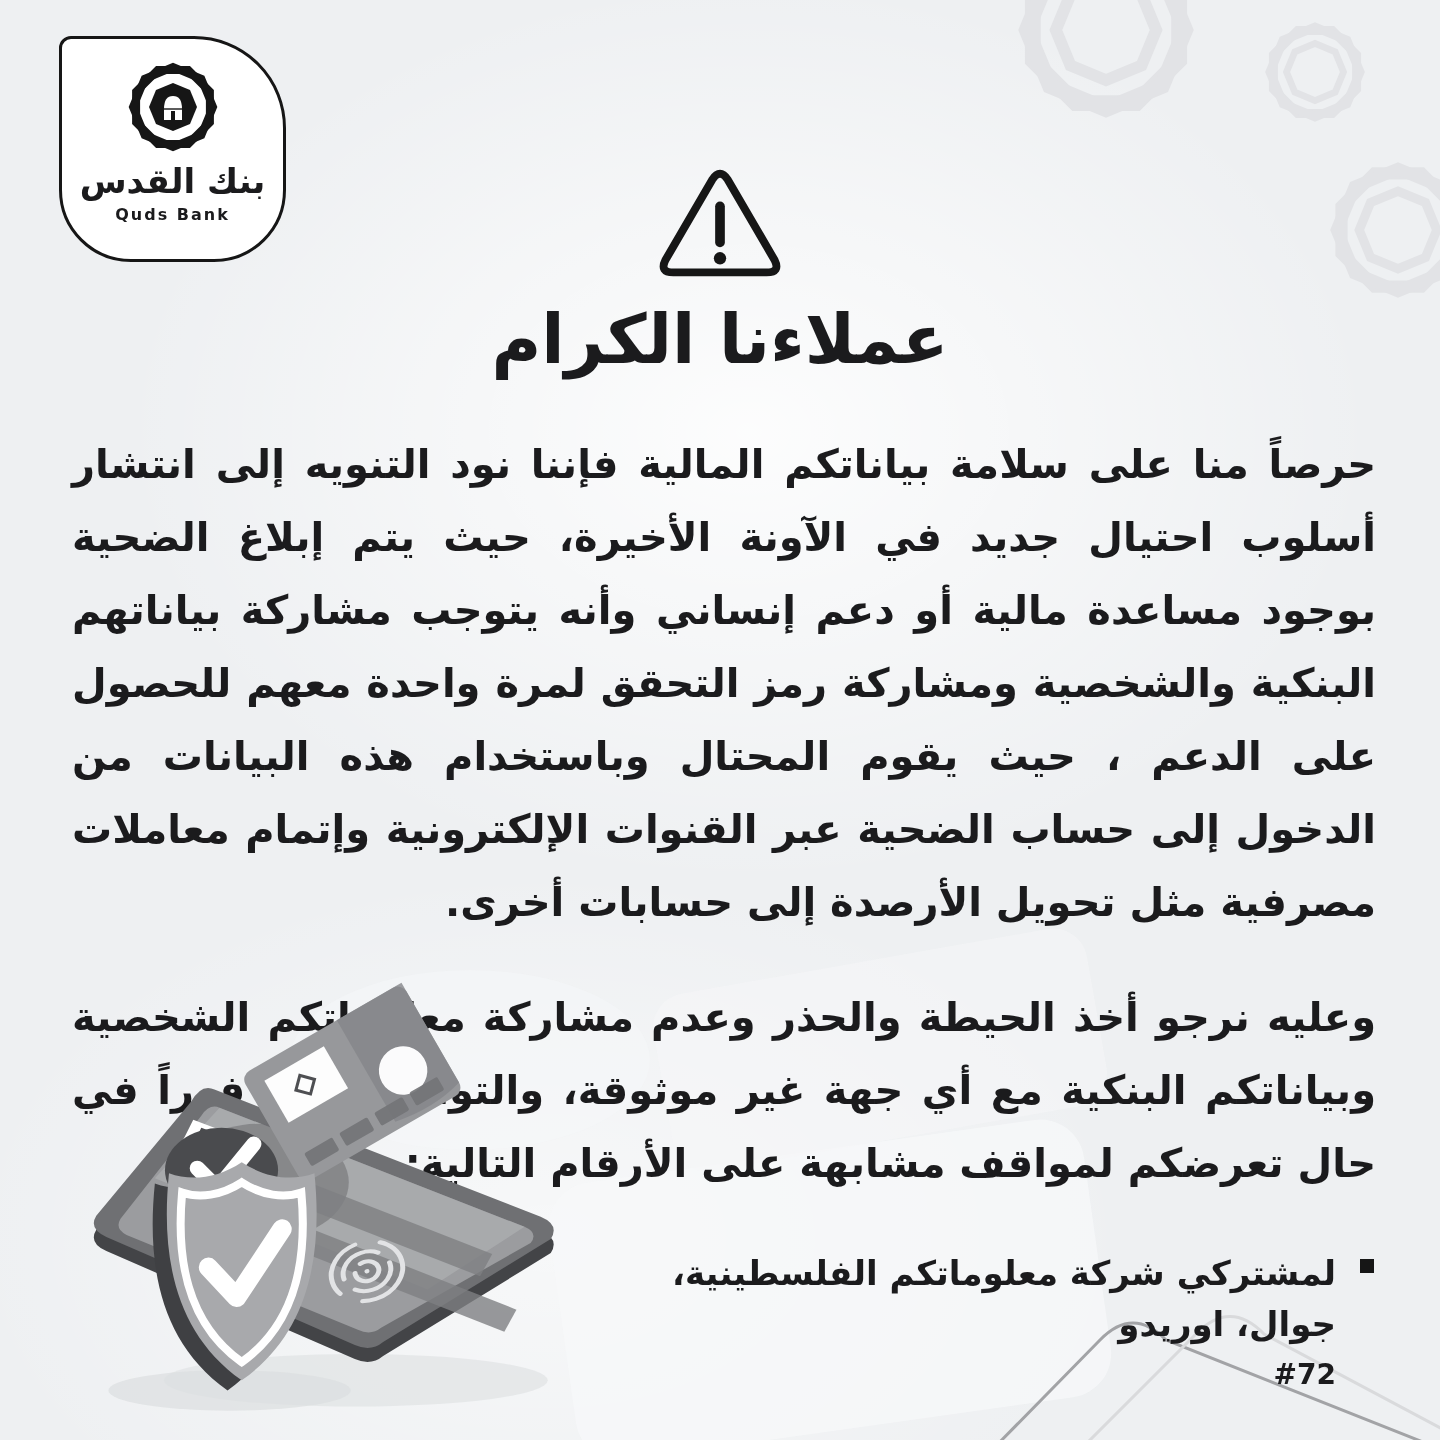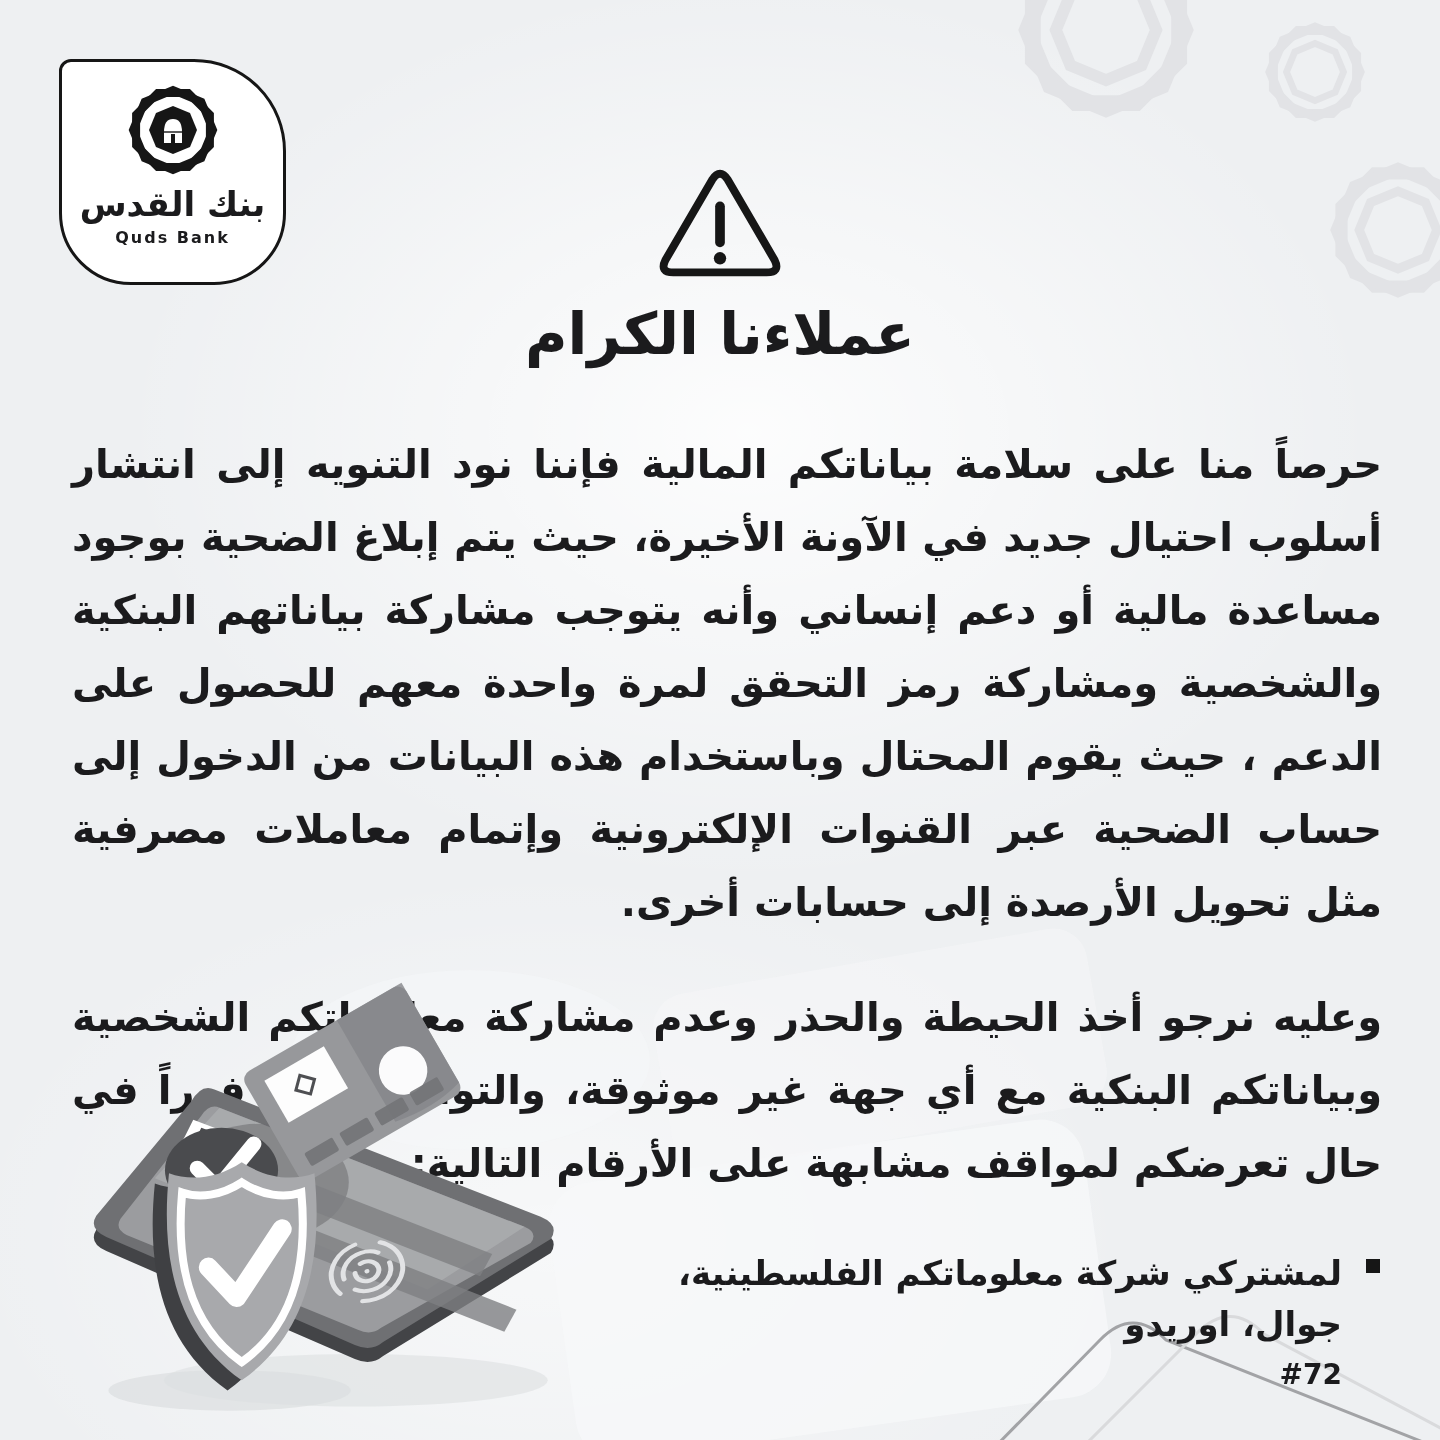--- a/index.html
+++ b/index.html
@@ -15,36 +15,36 @@
     position:relative;width:1440px;height:1440px;overflow:hidden;
     background:
       radial-gradient(ellipse 900px 650px at 52% 30%, rgba(255,255,255,.85), rgba(255,255,255,0) 70%),
       radial-gradient(ellipse 820px 520px at 38% 86%, rgba(255,255,255,.55), rgba(255,255,255,0) 72%),
       var(--c-background);
     color:var(--c-text);
   }
   .bg-decor{position:absolute;inset:0;}
   
   .logo-card{
-    position:absolute;left:59px;top:59px;width:227px;height:226px;
+    position:absolute;left:59px;top:36px;width:227px;height:226px;
     background:var(--c-card-background);
     border:3px solid var(--c-outline-black);
     border-radius:12px 92px 72px 72px;
     display:flex;flex-direction:column;align-items:center;justify-content:flex-start;
     padding-top:18px;
   }
   .logo-card .emblem{width:100px;height:100px;}
   .logo-ar{font-size:34px;font-weight:700;margin-top:4px;direction:rtl;}
   .logo-en{font-size:16px;font-weight:700;letter-spacing:2px;margin-top:4px;}
   
   .header{position:absolute;top:160px;left:0;right:0;text-align:center;}
   .warning-svg{width:132px;height:120px;display:inline-block;}
-  .page-title{font-size:58px;font-weight:700;margin-top:16px;direction:rtl;color:var(--c-text);}
+  .page-title{font-size:68px;font-weight:700;margin-top:16px;direction:rtl;color:var(--c-text);}
   
-  .text-col{position:absolute;top:428px;left:72px;right:58px;direction:rtl;}
+  .text-col{position:absolute;top:428px;left:72px;right:64px;direction:rtl;}
   .para{
     font-size:40px;font-weight:700;line-height:73px;color:var(--c-text);
     text-align:justify;text-justify:inter-word;
   }
   .para + .para{margin-top:42px;}
   
   .contacts{list-style:none;width:712px;margin-top:48px;direction:rtl;}
   .contact-item{position:relative;padding-right:40px;}
   .sq-bullet{position:absolute;right:2px;top:11px;width:14px;height:14px;background:var(--c-outline-black);}
   .c-label{font-size:34px;font-weight:700;line-height:1.5;color:var(--c-text);}

